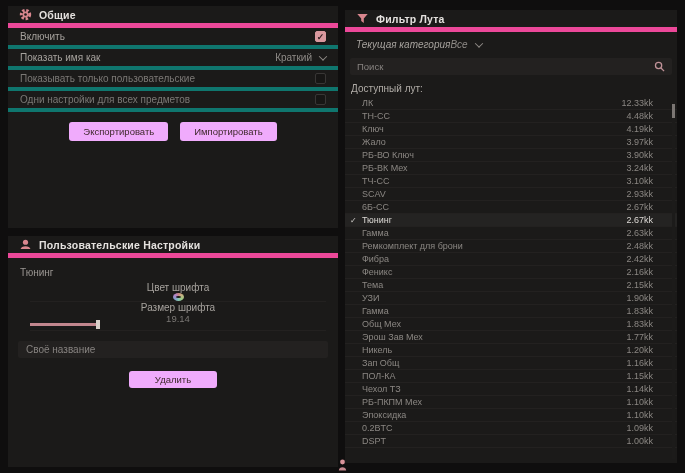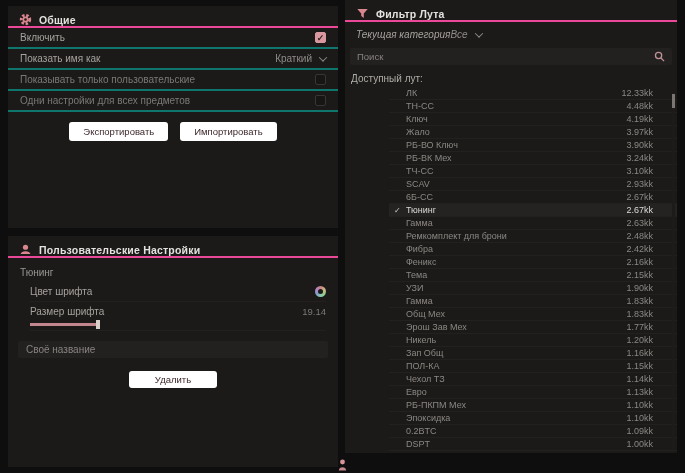--- a/index.html
+++ b/index.html
@@ -6,32 +6,32 @@
   html,body { width:685px; height:473px; overflow:hidden; }
   body {
     background:#0f0e0e;
     font-family:"Liberation Sans", sans-serif;
     color:#a39f9b;
     position:relative;
   }
   .panel { position:absolute; background:#1b1a19; }
   #panel-general { left:8px; top:6px; width:330px; height:222px; }
   #panel-custom  { left:8px; top:236px; width:330px; height:231px; }
-  #panel-loot    { left:345px; top:0; width:332px; height:453px; }
+  #panel-loot    { left:345px; top:10px; width:332px; height:453px; }
 
   .panel-header {
-    height:22px; display:flex; align-items:flex-end; gap:7px;
-    padding-left:11px; border-bottom:2px solid #ec4899;
+    height:22px; display:flex; align-items:center; gap:7px;
+    padding-left:11px; border-bottom:5px solid #ec4899;
   }
   .panel-title { font-size:10.5px; font-weight:700; color:#e4e1de; letter-spacing:.2px; }
   .hicon { width:13px; height:13px; flex:0 0 auto; }
 
   .row {
     height:21px; padding:0 12px; display:flex; align-items:center;
-    justify-content:space-between; border-bottom:2px solid #0f766e;
+    justify-content:space-between; border-bottom:4px solid #0f766e;
     font-size:10px; color:#a6a29d;
   }
   .row.dim { color:#7b7875;text-align:right; }
   .row:first-of-type { margin-top:3px; }
 
   .checkbox {
     width:11px; height:11px; border-radius:2px;
     background:#171615; border:1px solid #383635;
     display:flex; align-items:center; justify-content:center;
     font-size:9px; color:transparent;
@@ -39,30 +39,30 @@
   .checkbox.checked { background:#d9989e; border-color:#d9989e; color:#332022; font-weight:700; }
 
   .dropdown { display:flex; align-items:center; gap:8px; color:#8f8b87; font-size:10px; }
   .chev {
     width:6px; height:6px; border-right:1.5px solid #8f8b87;
     border-bottom:1.5px solid #8f8b87; transform:rotate(45deg) translate(-1px,-1px);
   }
 
   .btn-row { display:flex; justify-content:center; gap:12px; margin-top:10px; }
   .pink-btn {
-    background:#ffffff; color:#3e282b; border:none; border-radius:3px;
+    background:#f0abfc; color:#3e282b; border:none; border-radius:3px;
     font-family:inherit; font-size:9.5px; padding:4px 14px; cursor:pointer;
   }
 
   
   .group-label { margin:9px 12px 4px; font-size:10px; color:#9b9793; }
   .indent { margin-left:22px; margin-right:12px; }
   .irow {
     height:20px; display:flex; align-items:center; justify-content:space-between;
-    border-bottom:1px solid #232120; font-size:10px; color:#a6a29d;
+    border-bottom:1px solid #232120; font-size:10px; color:#a6a29d;flex-direction:column;
   }
   .irow.no-border { border-bottom:none; height:18px; }
   .value-text { color:#7b7875; font-size:9.5px; }
   .color-wheel {
     width:11px; height:11px; border-radius:50%;
     background:conic-gradient(#c98383,#c9b383,#9cc983,#83c9b3,#839cc9,#b383c9,#c98383);
     position:relative;
   }
   .color-wheel::after {
     content:""; position:absolute; inset:3px; border-radius:50%; background:#1b1a19;
@@ -86,21 +86,21 @@
     margin:1px 5px 0; height:17px; background:#232120; border-radius:2px;
     display:flex; align-items:center; padding:0 7px; justify-content:space-between;
   }
   .search-input {
     flex:1; background:transparent; border:none; font-family:inherit;
     font-size:9.5px; color:#cfccc8; outline:none;
   }
   .search-input::placeholder { color:#878380; }
   .list-label { margin:8px 0 3px 6px; font-size:10px; color:#b0aca7; }
 
-  .loot-list { position:relative;margin-left:44px; }
+  .loot-list { position:relative; }
   .loot-row {
     height:13px; display:flex; align-items:center; justify-content:space-between;
     padding:0 24px 0 17px; border-bottom:1px solid #232120;
     font-size:9px; color:#8b8783; position:relative; cursor:pointer;
   }
   .loot-row .check { display:none; position:absolute; left:5px; color:#cfccc8; font-size:8px; }
   .loot-row.checked { background:#242322; color:#dcd9d5; }
   .loot-row.checked .check { display:inline; }
 
   .scrollbar { position:absolute; right:2px; top:92px; bottom:4px; width:3px; background:#1c1b1a; }
@@ -318,25 +318,20 @@
     <span class="loot-name">ПОЛ-КА</span>
     <span class="loot-value">1.15kk</span>
   </div>
       <div class="loot-row">
 
     <span class="loot-name">Чехол ТЗ</span>
     <span class="loot-value">1.14kk</span>
   </div>
       <div class="loot-row">
 
-    <span class="loot-name">Евро</span>
-    <span class="loot-value">1.13kk</span>
-  </div>
-      <div class="loot-row">
-
     <span class="loot-name">РБ-ПКПМ Мех</span>
     <span class="loot-value">1.10kk</span>
   </div>
       <div class="loot-row">
 
     <span class="loot-name">Эпоксидка</span>
     <span class="loot-value">1.10kk</span>
   </div>
       <div class="loot-row">
 

